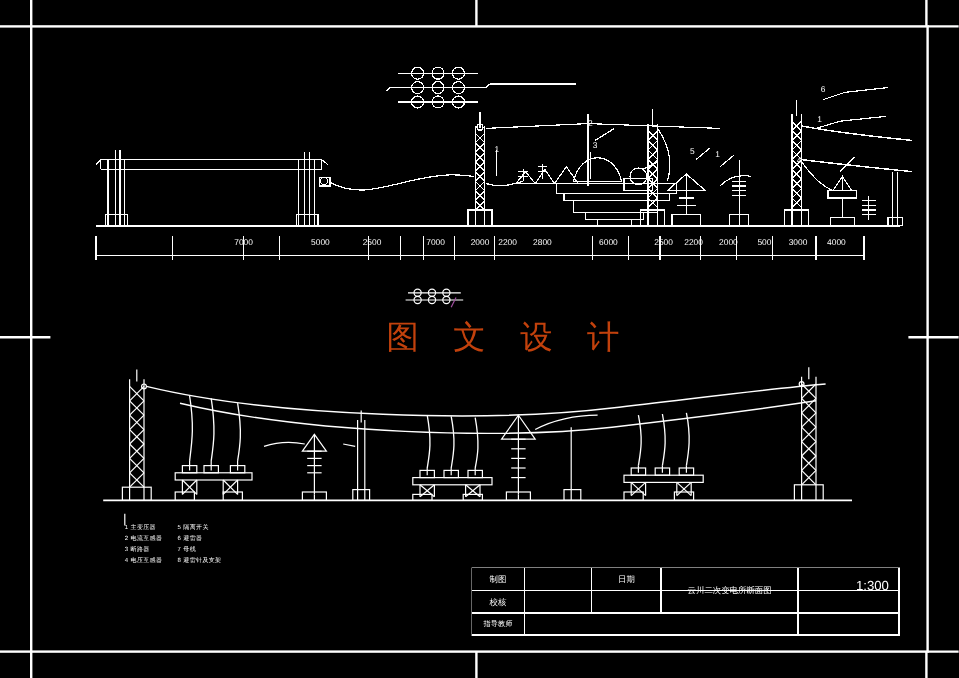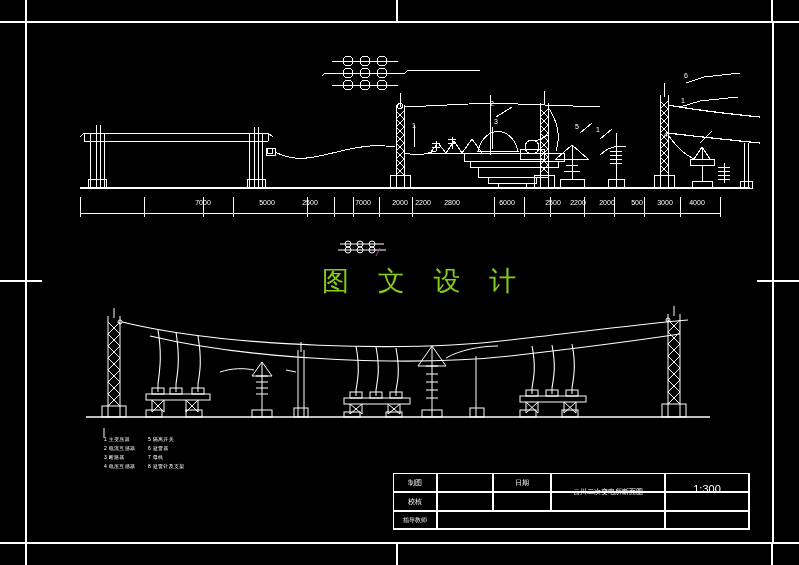--- a/index.html
+++ b/index.html
@@ -9,21 +9,21 @@
   svg{display:block;}
   .title-text{
     position:absolute;left:34px;top:30px;
     font-family:"Liberation Sans",sans-serif;
     font-size:21px;font-weight:bold;color:#ffe800;
     letter-spacing:1px;white-space:nowrap;
   }
   .watermark{
     position:absolute;left:322px;top:263px;
     font-family:"Liberation Serif",serif;
-    font-size:27px;color:#84cc16;letter-spacing:11px;
+    font-size:27px;color:#c2410c;letter-spacing:11px;
     white-space:nowrap;
   }
   .dimtext{
     position:absolute;color:#ffffff;font-size:7px;
     font-family:"Liberation Sans",sans-serif;
     transform:translate(-50%,0);white-space:nowrap;
   }
   .callout{
     position:absolute;color:#ffffff;font-size:7px;
     font-family:"Liberation Sans",sans-serif;
@@ -498,18 +498,18 @@
       <line x1="100" y1="0" x2="100" y2="38"></line>
       <line x1="158" y1="0" x2="158" y2="38"></line>
       <line x1="272" y1="0" x2="272" y2="56"></line>
     </g>
   </svg>
   <div id="titleblock">
       <div class="tb-cell" style="left: 393px; top: 473px; width: 44px; height: 19px; font-size: 7px;">制图</div>
       <div class="tb-cell" style="left: 493px; top: 473px; width: 58px; height: 19px; font-size: 7px;">日期</div>
       <div class="tb-cell" style="left: 393px; top: 492px; width: 44px; height: 19px; font-size: 7px;">校核</div>
       <div class="tb-cell" style="left: 393px; top: 511px; width: 44px; height: 18px; font-size: 6px;">指导教师</div>
-      <div class="tb-cell" style="left: 665px; top: 473px; width: 84px; height: 32px; font-size: 11px;">1:300</div>
+      <div class="tb-cell" style="left: 665px; top: 473px; width: 84px; height: 32px; font-size: 11px; padding-left: 20px;">1:300</div>
       <div class="tb-cell" style="left: 665px; top: 492px; width: 84px; height: 19px; font-size: 7px;"></div>
       <div class="tb-cell" style="left: 551px; top: 473px; width: 114px; height: 38px; font-size: 7px;">云川二次变电所断面图</div>
     </div>
 
 </div>
 
 </body></html>

